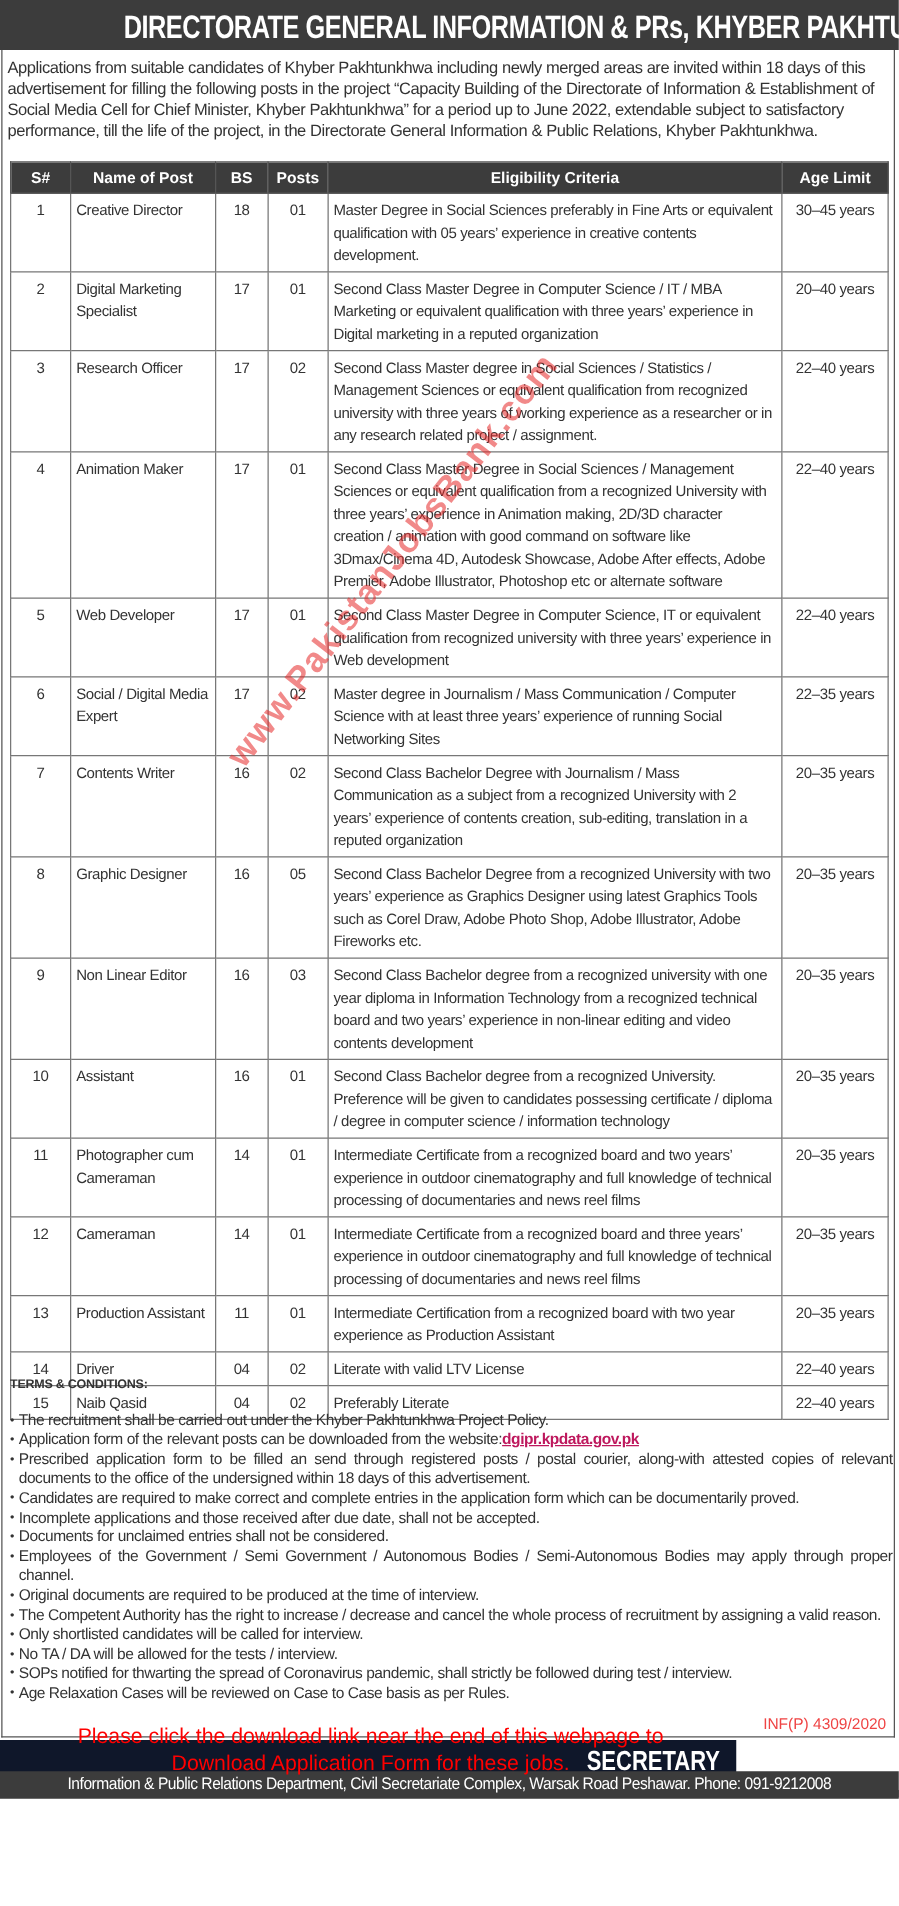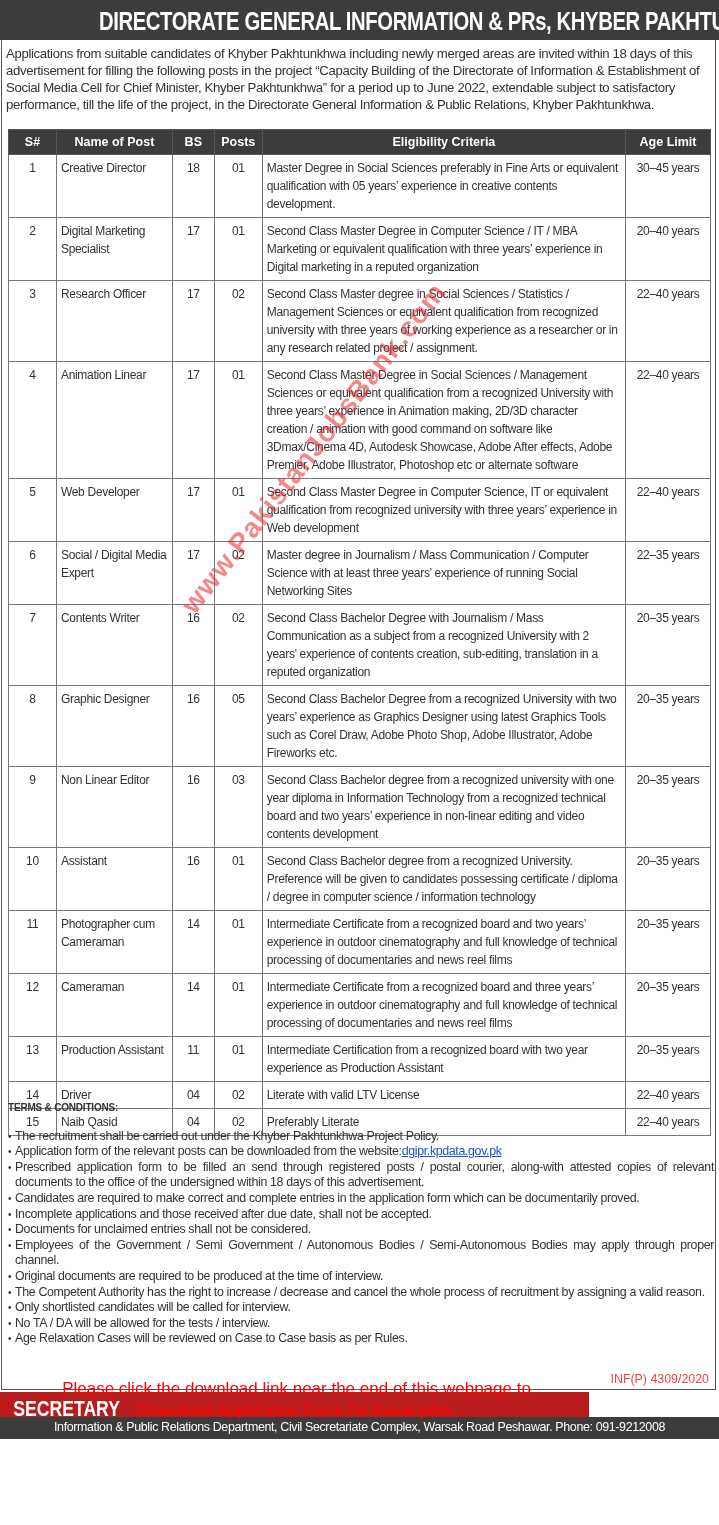--- a/index.html
+++ b/index.html
@@ -16,23 +16,23 @@
   table.posts th { background:#3c3c3c; color:#fff; font-weight:bold; font-size:12.5px; height:24px; border:1px solid #555; padding:0; }
   table.posts td { border:1px solid #777; vertical-align:top; padding:4px 4px 4px 4px; line-height:18px; letter-spacing:-0.3px; }
   td.c { text-align:center; }
   td.name { padding-left:8px; }
   td.crit { padding-left:9px; padding-right:6px; }
   .terms { position:absolute; left:8px; top:1100px; width:706px; font-size:12.4px; line-height:15.6px; color:#333; letter-spacing:-0.35px; }
   .terms h3 { margin:0 0 13px 0; font-size:10px; font-weight:bold; color:#333; letter-spacing:-0.2px; }
   .terms ul { list-style:none; margin:0; padding:0; }
   .terms li { position:relative; padding-left:7px; text-align:justify; }
   .terms li::before { content:"•"; position:absolute; left:0; top:0; font-size:10px; }
-  .terms a { font-weight:normal; color:#1d4ed8; text-decoration:underline; }
+  .terms a { font-weight:bold; color:#be185d; text-decoration:underline; }
   .ref { position:absolute; right:10px; top:1372px; font-size:12.4px; color:#ef4444; }
-  .bottom-banner { position:absolute; left:0; top:1392px; width:589px; height:40px; background:#b91c1c; color:#fff; text-align:left; }
+  .bottom-banner { position:absolute; left:0; top:1392px; width:589px; height:40px; background:#0f172a; color:#fff; text-align:right; }
   .sec-title { font-weight:bold; font-size:22px; line-height:26px; padding-top:4px; }
   .sec-title span { display:inline-block; transform:scaleX(0.8); letter-spacing:0px; }
   .sec-addr { font-size:13.4px; line-height:16px; letter-spacing:-0.4px; }
   .bottom-pad { position:absolute; left:0; top:1432px; width:719px; height:6px; background:#3c3c3c; }
   .notice { position:absolute; left:0; top:1378px; width:593px; text-align:center; color:#ff0000; font-size:17px; line-height:22px; }
   .watermark { position:absolute; left:175px; top:600px; font-size:28px; color:rgba(230,40,40,0.55); transform:rotate(-52deg);
     transform-origin:left top; white-space:nowrap; font-weight:bold; pointer-events:none; letter-spacing:1px; }
 </style>
 </head>
 <body>
@@ -84,21 +84,21 @@
         <tr>
           <td class="c">3</td>
           <td class="name">Research Officer</td>
           <td class="c">17</td>
           <td class="c">02</td>
           <td class="crit">Second Class Master degree in Social Sciences / Statistics / Management Sciences or equivalent  qualification from recognized university with three years of working experience as a researcher or in any research related project / assignment.</td>
           <td class="c">22–40 years</td>
         </tr>
         <tr>
           <td class="c">4</td>
-          <td class="name">Animation Linear</td>
+          <td class="name">Animation Maker</td>
           <td class="c">17</td>
           <td class="c">01</td>
           <td class="crit">Second Class Master Degree in Social Sciences / Management Sciences or equivalent qualification from a recognized University with three years’ experience in Animation making, 2D/3D character creation / animation with good command on software like 3Dmax/Cinema 4D, Autodesk Showcase, Adobe After effects, Adobe Premier, Adobe Illustrator, Photoshop etc or alternate software</td>
           <td class="c">22–40 years</td>
         </tr>
         <tr>
           <td class="c">5</td>
           <td class="name">Web Developer</td>
           <td class="c">17</td>
           <td class="c">01</td>
@@ -197,20 +197,21 @@
       <li><span>Application form of the relevant posts can be downloaded from the website:</span><a>dgipr.kpdata.gov.pk</a></li>
       <li>Prescribed application form to be filled an send through registered posts / postal courier, along-with attested copies of relevant documents to the office of the undersigned within 18 days of this advertisement.</li>
       <li>Candidates are required to make correct and complete entries in the application form which can be documentarily proved.</li>
       <li>Incomplete applications and those received after due date, shall not be accepted.</li>
       <li>Documents for unclaimed entries shall not be considered.</li>
       <li>Employees of the Government / Semi Government / Autonomous Bodies / Semi-Autonomous Bodies may apply through proper channel.</li>
       <li>Original documents are required to be produced at the time of interview.</li>
       <li>The Competent Authority has the right to increase / decrease and cancel the whole process of recruitment by assigning a valid reason.</li>
       <li>Only shortlisted candidates will be called for interview.</li>
       <li>No TA / DA will be allowed for the tests / interview.</li>
+      <li>SOPs notified for thwarting the spread of Coronavirus pandemic, shall strictly be followed during test / interview.</li>
       <li>Age Relaxation Cases will be reviewed on Case to Case basis as per Rules.</li>
     </ul>
   </div>
   <div class="ref">INF(P) 4309/2020</div>
 
   <div class="bottom-banner">
     <div class="sec-title"><span>SECRETARY</span></div>
   </div>
   <div class="bottom-pad"></div>
 </div>

